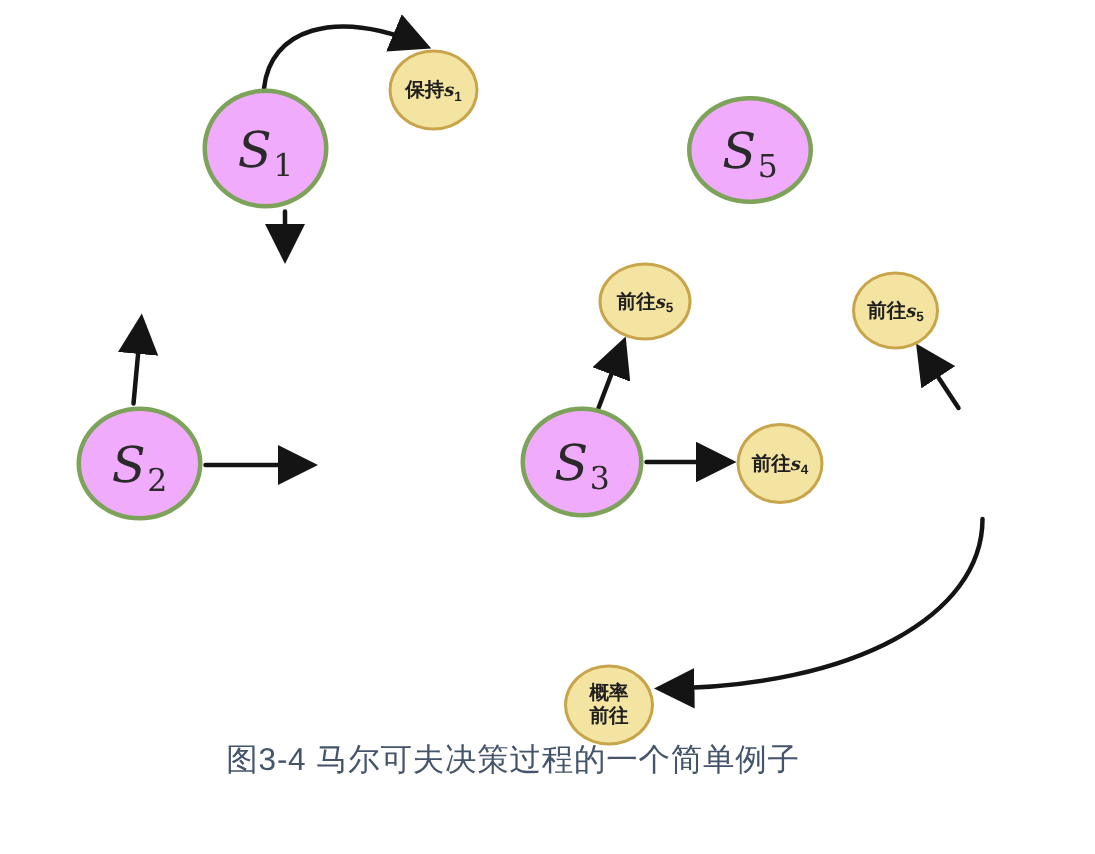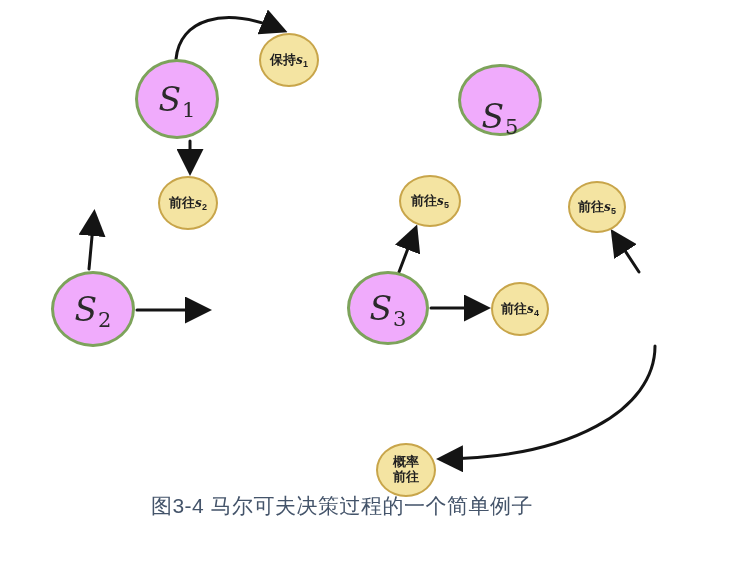--- a/index.html
+++ b/index.html
@@ -109,30 +109,26 @@
 
   <div class="node state" style="left:135px; top:59px; width:84px; height:80px;">
     <span class="slabel"><span>S</span><sub>1</sub></span>
   </div>
   <div class="node state" style="left:51px; top:271px; width:84px; height:76px;">
     <span class="slabel"><span>S</span><sub>2</sub></span>
   </div>
   <div class="node state" style="left:347px; top:271px; width:82px; height:74px;align-items:center;">
     <span class="slabel"><span>S</span><sub>3</sub></span>
   </div>
-  <div class="node state" style="left:458px; top:64px; width:84px; height:72px;justify-content:flex-end;">
+  <div class="node state" style="left:458px; top:64px; width:84px; height:72px;">
     <span class="slabel"><span>S</span><sub>5</sub></span>
   </div>
 
   <div class="node action" style="left:259px; top:33px; width:60px; height:54px;">
     <span class="aline"><span>保持</span><span class="avar">s</span><sub>1</sub></span>
-    <span class="aline"></span>
-  </div>
-  <div class="node action" style="left:158px; top:176px; width:60px; height:54px;">
-    <span class="aline"><span>前往</span><span class="avar">s</span><sub>2</sub></span>
     <span class="aline"></span>
   </div>
   <div class="node action" style="left:399px; top:175px; width:62px; height:52px;">
     <span class="aline"><span>前往</span><span class="avar">s</span><sub>5</sub></span>
     <span class="aline"></span>
   </div>
   <div class="node action" style="left:491px; top:282px; width:58px; height:54px;">
     <span class="aline"><span>前往</span><span class="avar">s</span><sub>4</sub></span>
     <span class="aline"></span>
   </div>

